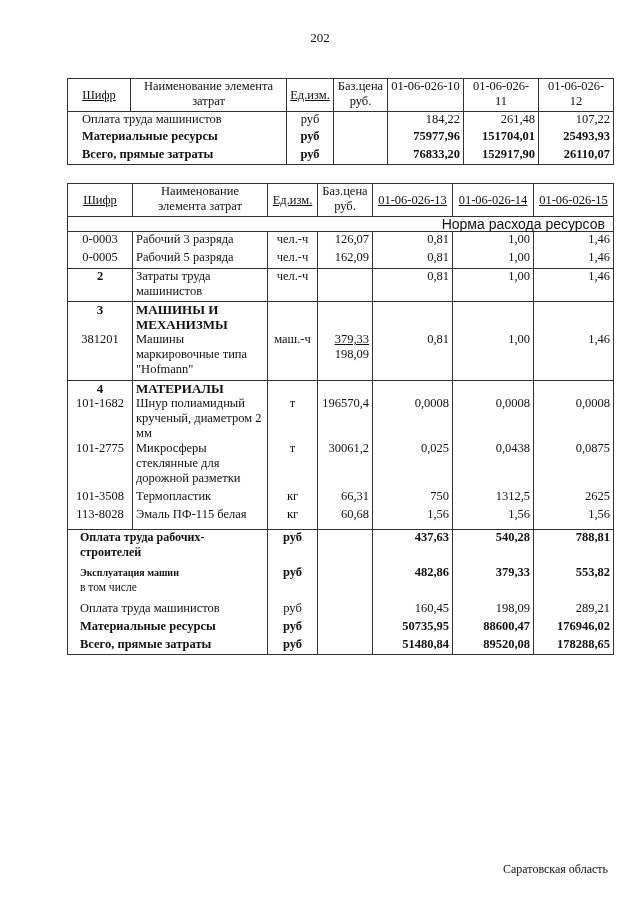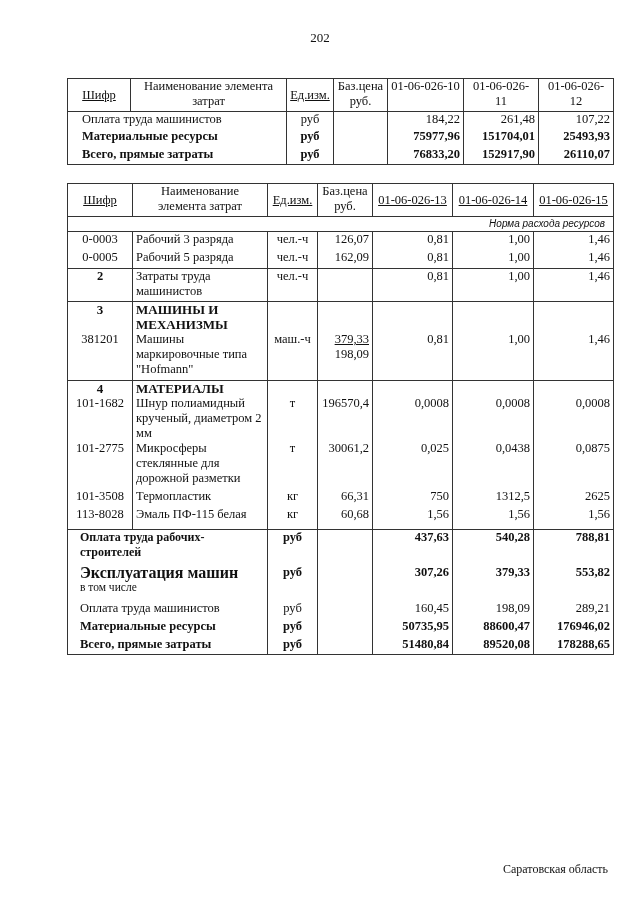--- a/index.html
+++ b/index.html
@@ -5,21 +5,21 @@
   html, body { margin: 0; padding: 0; background: #ffffff; }
   body { width: 640px; height: 905px; position: relative; overflow: hidden;
          font-family: "Liberation Serif", "DejaVu Serif", serif; color: #111; }
   .page-num { position: absolute; left: 0; width: 640px; top: 30px; text-align: center; font-size: 13px; }
   table { border-collapse: collapse; position: absolute; table-layout: fixed; font-size: 12.5px; }
   td { border: 1px solid #333; padding: 0 3px; vertical-align: top; line-height: 15px; }
   .c { text-align: center; }
   .r { text-align: right; }
   .b { font-weight: bold; }
   .vm { vertical-align: middle; text-decoration: underline; }
-  .sans-note { font-family: "Liberation Sans", "DejaVu Sans", sans-serif; font-size: 10px; text-align: right; padding-right: 8px; line-height: 14px; font-style: italic; }
+  .sans-note { font-family: "Liberation Sans", "DejaVu Sans", sans-serif; font-size: 14px; text-align: right; padding-right: 8px; line-height: 14px; }
   .nb-t { border-top: none !important; }
   .nb-b { border-bottom: none !important; }
   .u { text-decoration: underline; }
   .footer { position: absolute; right: 32px; top: 862px; font-size: 12px; }
 </style>
 </head>
 <body>
 
 <div class="page-num">202</div>
 
@@ -212,26 +212,26 @@
   <tr style="height:35px" class="b">
     <td colspan="2" class="nb-b" style="padding-left:12px; font-size:12px">Оплата труда рабочих-строителей</td>
     <td class="c nb-b">руб</td>
     <td class="nb-b"></td>
     <td class="r nb-b">437,63</td>
     <td class="r nb-b">540,28</td>
     <td class="r nb-b">788,81</td>
   </tr>
   <tr style="height:36px">
     <td colspan="2" class="nb-t nb-b" style="padding-left:12px">
-      <div class="b" style="font-size:16px">Эксплуатация машин</div>
+      <div class="b" style="font-size:10px">Эксплуатация машин</div>
       <div style="font-size:11.5px">в том числе</div>
     </td>
     <td class="c b nb-t nb-b">руб</td>
     <td class="nb-t nb-b"></td>
-    <td class="r b nb-t nb-b">307,26</td>
+    <td class="r b nb-t nb-b">482,86</td>
     <td class="r b nb-t nb-b">379,33</td>
     <td class="r b nb-t nb-b">553,82</td>
   </tr>
   <tr style="height:18px">
     <td colspan="2" class="nb-t nb-b" style="padding-left:12px">Оплата труда машинистов</td>
     <td class="c nb-t nb-b">руб</td>
     <td class="nb-t nb-b"></td>
     <td class="r nb-t nb-b">160,45</td>
     <td class="r nb-t nb-b">198,09</td>
     <td class="r nb-t nb-b">289,21</td>

